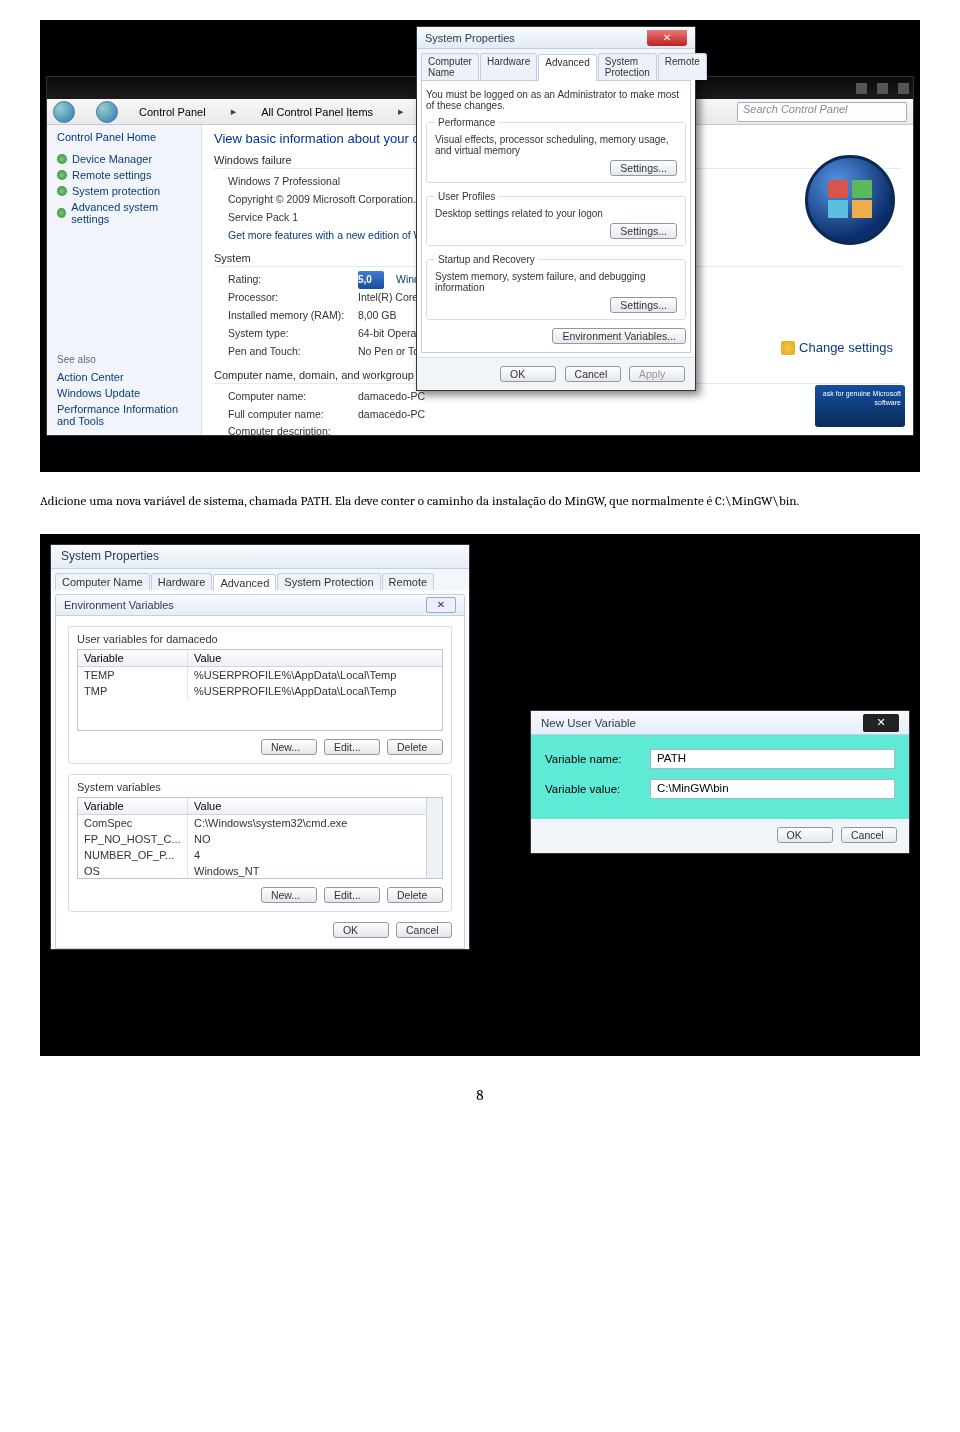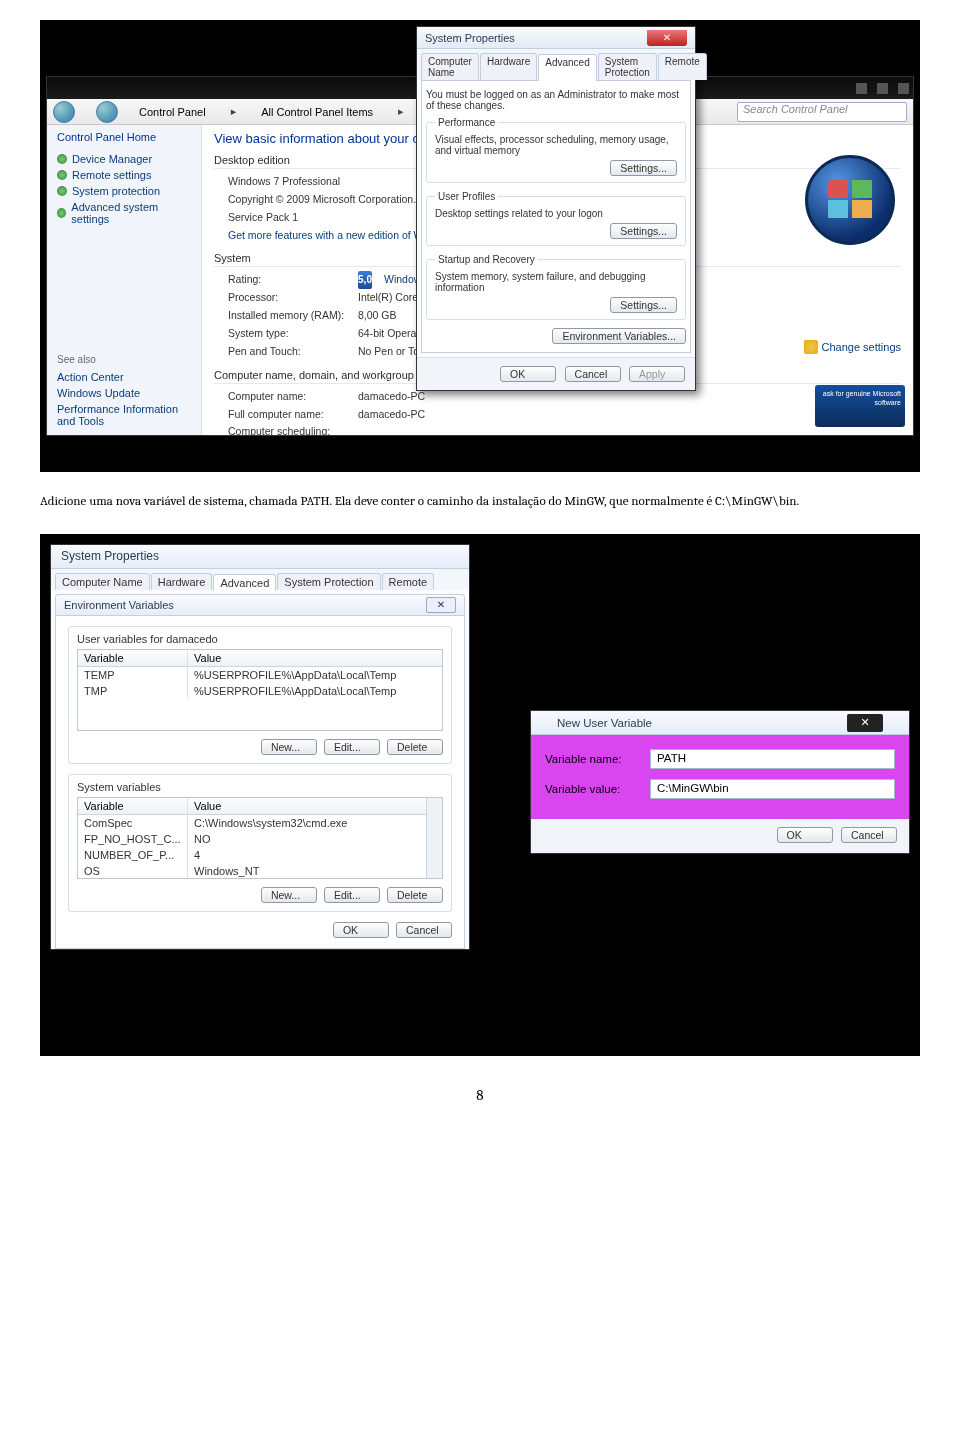--- a/index.html
+++ b/index.html
@@ -32,24 +32,24 @@
 .indent{padding-left:14px;font-size:10.5px;color:#333;line-height:1.7}
 .klabel{display:inline-block;width:130px}
 .link-blue{color:#0b3d7a}
 .exp-right{position:absolute;top:30px;right:8px;width:100px;height:100px}
 .winlogo{width:90px;height:90px;border-radius:50%;background:radial-gradient(circle at 35% 30%,#5596e6,#0b2d6b 70%);position:relative;border:3px solid #0a2a55}
 .winlogo::after{content:'';position:absolute;top:22px;left:20px;width:46px;height:40px;background:
  linear-gradient(#d9534f,#d9534f) 0 0/20px 18px no-repeat,
  linear-gradient(#5cb85c,#5cb85c) 24px 0/20px 18px no-repeat,
  linear-gradient(#5bc0de,#5bc0de) 0 20px/20px 18px no-repeat,
  linear-gradient(#f0ad4e,#f0ad4e) 24px 20px/20px 18px no-repeat;border-radius:4px}
-.chg-settings{position:absolute;top:215px;right:12px;font-size:11px;color:#0b3d7a}
+.chg-settings{position:absolute;top:215px;right:20px;font-size:13px;color:#0b3d7a}
 .chg-settings::before{content:'';display:inline-block;width:14px;height:14px;background:radial-gradient(#f2c94c,#e2a90e);border-radius:2px;margin-right:4px;vertical-align:-3px}
 .genuine{position:absolute;bottom:8px;right:8px;width:90px;height:42px;background:linear-gradient(to bottom,#134e9e,#0a2d5a);color:#fff;font-size:7px;padding:4px;border-radius:3px;text-align:right;line-height:1.3}
-.wei-badge{display:inline-block;width:14px;height:18px;background:linear-gradient(#3b7dd8,#1a4b96);color:#fff;font-size:10px;text-align:center;line-height:18px;border-radius:2px;font-weight:700;margin-right:12px}
+.wei-badge{display:inline-block;width:26px;height:18px;background:linear-gradient(#3b7dd8,#1a4b96);color:#fff;font-size:10px;line-height:18px;border-radius:2px;font-weight:700;margin-right:12px}
 
 
 .sysprop{position:absolute;top:0px;left:370px;width:280px;background:#fbfcfe;border:1px solid #333;box-shadow:4px 4px 8px rgba(0,0,0,0.5)}
 .sysprop .title{height:22px;background:linear-gradient(to bottom,#f9fbfd,#e2eaf6);border-bottom:1px solid #c0cee0;font-size:11px;padding:3px 8px;color:#2a3a50;display:flex;align-items:center;justify-content:space-between}
 .close-x{width:40px;height:16px;background:linear-gradient(#e77,#b22);color:#fff;text-align:center;font-size:10px;line-height:15px;border-radius:0 0 3px 3px}
 .tabstrip{display:flex;gap:1px;padding:4px 4px 0;background:#f3f6fb;font-size:10px}
 .tab{background:#eef2f8;border:1px solid #c0cee0;border-bottom:none;padding:2px 6px;border-radius:3px 3px 0 0;color:#333}
 .tab.active{background:#fff;font-weight:400;position:relative;top:1px}
 .sp-body{border:1px solid #c0cee0;margin:0 4px 4px;background:#fff;padding:8px 4px;font-size:10px;color:#333}
 .sp-body .admin-note{margin-bottom:6px}
@@ -74,22 +74,22 @@
 .ev-th{display:flex;background:linear-gradient(#fdfdfe,#eef1f6);border-bottom:1px solid #ccd4e0;font-size:11px}
 .ev-th>div,.ev-tr>div{padding:2px 6px}
 .ev-th>div:first-child,.ev-tr>div:first-child{width:110px;border-right:1px solid #dbe2ec}
 .ev-th>div:last-child,.ev-tr>div:last-child{flex:1}
 .ev-tr{display:flex;font-size:11px;color:#333}
 .ev-btns{text-align:right;margin-top:8px}
 .scrollbar{width:16px;background:#eef1f6;border-left:1px solid #ccd4e0}
 
 
 .newvar{position:absolute;top:170px;right:4px;width:380px;background:#fbfcfe;border:1px solid #333;box-shadow:3px 3px 8px rgba(0,0,0,0.5)}
-.newvar .title{height:24px;background:linear-gradient(#f8fafe,#e5edf7);border-bottom:1px solid #c5cfde;font-size:11.5px;padding:4px 26px;color:#2a3a50;display:flex;justify-content:space-between;align-items:center}
-.nv-body{background:#d946ef;padding:14px 14px 10px;font-size:11.5px}
+.newvar .title{height:24px;background:linear-gradient(#f8fafe,#e5edf7);border-bottom:1px solid #c5cfde;font-size:11.5px;padding:4px 10px;color:#2a3a50;display:flex;justify-content:space-between;align-items:center}
+.nv-body{background:#5eead4;padding:14px 14px 10px;font-size:11.5px}
 .nv-row{display:flex;align-items:center;margin-bottom:10px}
 .nv-row .lbl{width:105px}
 .nv-row .fld{flex:1;border:1px solid #a8b6c8;height:20px;padding:2px 6px;font-size:11.5px;background:#fff}
 .nv-btns{text-align:right;padding:6px 12px 10px;background:#f1f4f9}
 
 .pagenum{text-align:center;font-family:Cambria,serif;font-size:15px;margin-top:30px}
 </style>
 </head>
 <body>
 
@@ -135,42 +135,42 @@
         <div class="seeitem">Action Center</div>
         <div class="seeitem">Windows Update</div>
         <div class="seeitem">Performance Information and Tools</div>
       </div>
       <div class="exp-main">
         <h2>View basic information about your computer</h2>
         <div class="exp-right">
                 <div class="winlogo"></div>
               </div>
 
-        <div class="sect-title">Desktop edition</div>
+        <div class="sect-title">Windows failure</div>
         <div class="indent">
           <div>Windows 7 Professional</div>
           <div>Copyright © 2009 Microsoft Corporation.  All rights reserved.</div>
           <div>Service Pack 1</div>
           <div class="link-blue">Get more features with a new edition of Windows 7</div>
         </div>
 
         <div class="sect-title">System</div>
         <div class="indent">
           <div><span class="klabel">Rating:</span><span class="wei-badge">5,0</span><span class="link-blue">Windows Experience Index</span></div>
           <div><span class="klabel">Processor:</span><span>Intel(R) Core(TM) i5-2310</span></div>
           <div><span class="klabel">Installed memory (RAM):</span><span>8,00 GB</span></div>
           <div><span class="klabel">System type:</span><span>64-bit Operating System</span></div>
           <div><span class="klabel">Pen and Touch:</span><span>No Pen or Touch Input is available for this Display</span></div>
         </div>
 
         <div class="sect-title">Computer name, domain, and workgroup settings</div>
         <div class="indent">
           <div><span class="klabel">Computer name:</span><span>damacedo-PC</span></div>
           <div><span class="klabel">Full computer name:</span><span>damacedo-PC</span></div>
-          <div><span class="klabel">Computer scheduling:</span><span></span></div>
+          <div><span class="klabel">Computer description:</span><span></span></div>
 
         </div>
         <div class="chg-settings">Change settings</div>
 
         <div class="genuine">ask for
 genuine
 Microsoft
 software</div>
       </div>
     </div>

